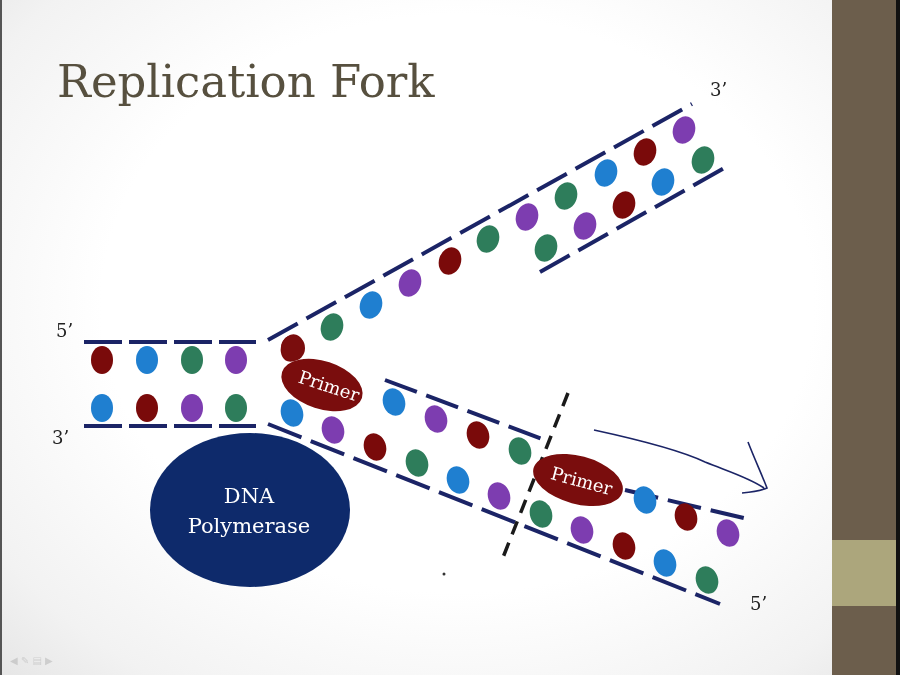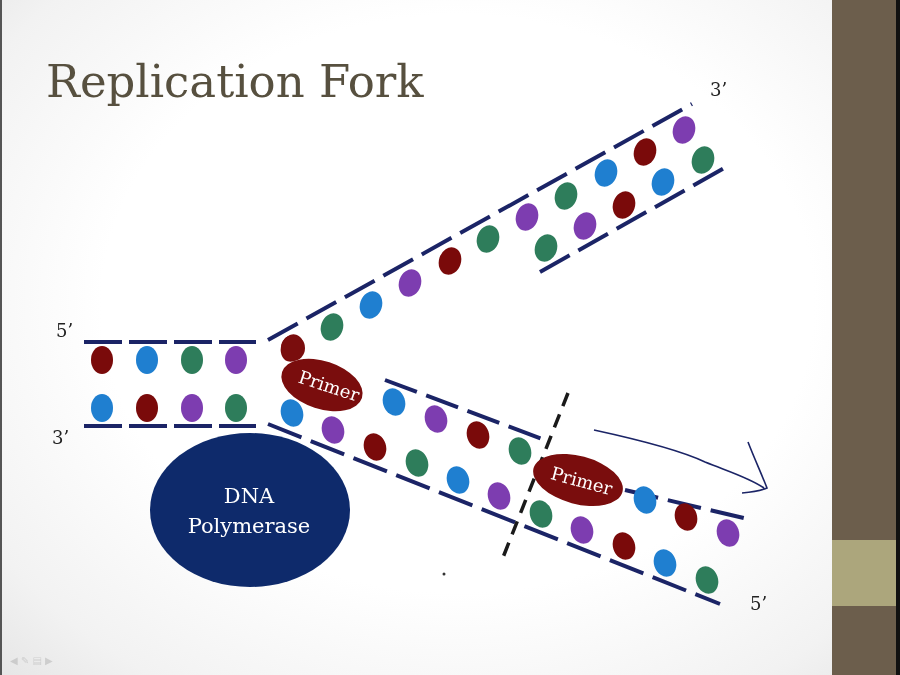--- a/index.html
+++ b/index.html
@@ -3,21 +3,21 @@
 <meta charset="utf-8">
 <style>
   html, body { margin:0; padding:0; }
   body { width:900px; height:675px; overflow:hidden; background:#000; font-family:"DejaVu Serif", serif; }
   #slide { position:absolute; left:0; top:0; width:832px; height:675px;
     background: radial-gradient(ellipse at 55% 45%, #ffffff 0%, #ffffff 55%, #f2f2f2 85%, #e6e6e6 100%); }
   #sidebar { position:absolute; left:832px; top:0; width:64px; height:675px; background:#6c5e4c; }
   #sidebar-accent { position:absolute; left:832px; top:540px; width:64px; height:66px; background:#aca67c; }
   #edge { position:absolute; left:896px; top:0; width:4px; height:675px; background:#111; }
   #left-edge { position:absolute; left:0; top:0; width:2px; height:675px; background:#555; }
-  #title { position:absolute; left:46px; top:55px; font-family:"DejaVu Serif", serif; font-size:45px; color:#57503f; letter-spacing:0px; }
+  #title { position:absolute; left:57px; top:55px; font-family:"DejaVu Serif", serif; font-size:45px; color:#57503f; letter-spacing:0px; }
   #diagram { position:absolute; left:0; top:0; }
   .lbl { font-family:"DejaVu Serif", serif; font-size:18px; fill:#222; }
   .enzyme-text { font-family:"DejaVu Serif", serif; fill:#ffffff; }
   #toolbar { position:absolute; left:10px; top:655px; opacity:0.25; font-size:10px; color:#777; font-family:"DejaVu Sans", sans-serif; }
 </style>
 </head>
 <body>
 
 <div id="slide"></div>
 <div id="left-edge"></div>

